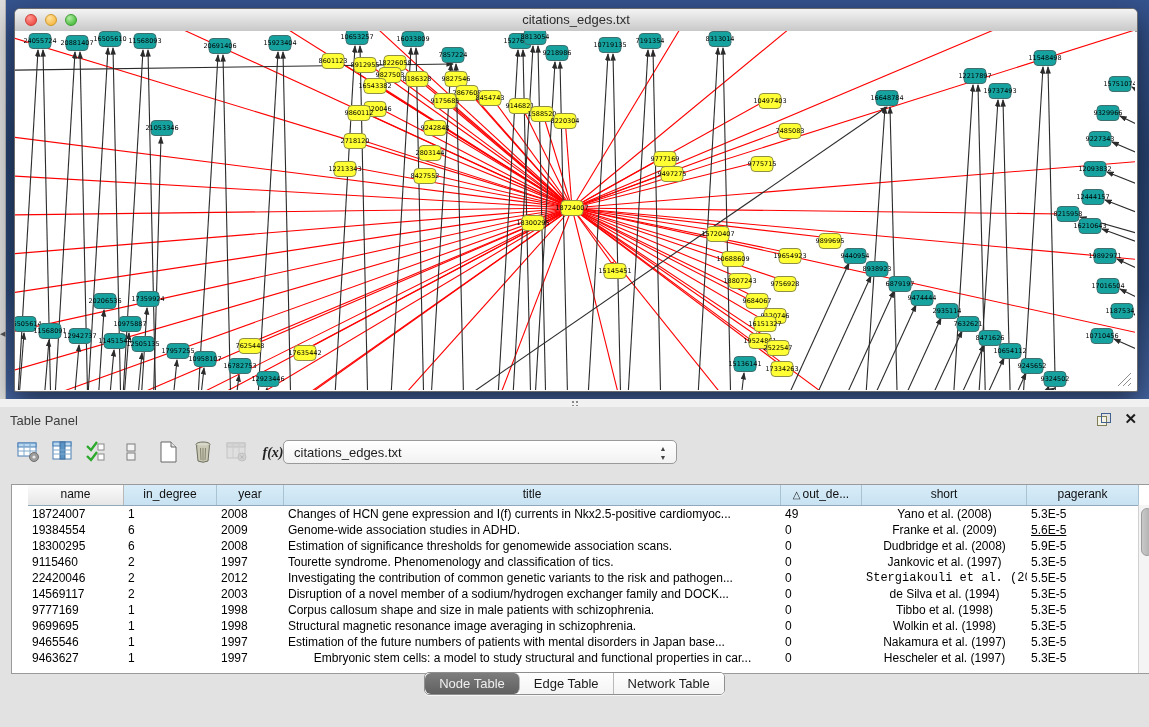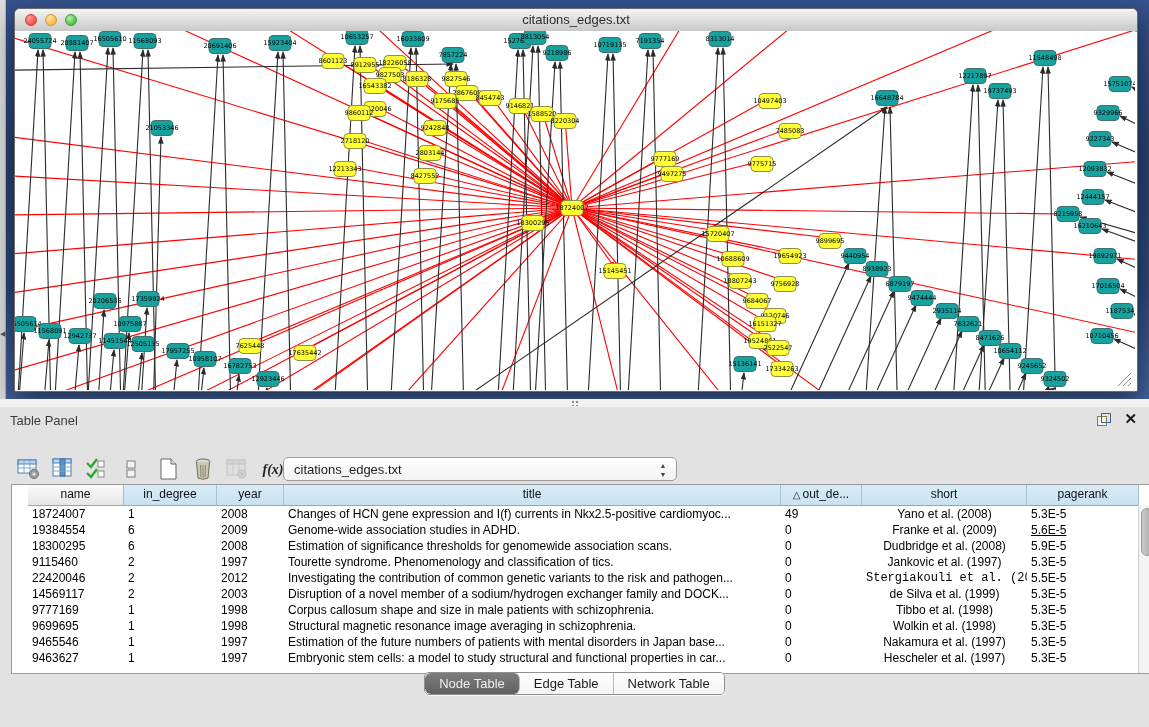--- a/index.html
+++ b/index.html
@@ -27,21 +27,21 @@
     background:radial-gradient(circle,#8a8a8a 1px,transparent 1.4px);background-size:4px 4px;}
   
   #table-panel{position:absolute;left:0;top:407px;width:1149px;height:320px;background:#e2e2e2;}
   #panel-header{position:relative;height:27px;}
   #panel-header .ptitle{position:absolute;left:10px;top:6px;font-size:13px;color:#3c3c3c;}
   #float-btn{position:absolute;right:38px;top:6px;width:14px;height:13px;cursor:pointer;}
   #float-btn .sq1{position:absolute;left:0;bottom:0;width:8px;height:8px;border:1px solid #7d7d56;background:#f4f2e4;}
   #float-btn .sq2{position:absolute;right:0;top:0;width:8px;height:8px;border:1px solid #41618e;background:transparent;}
   #close-btn{position:absolute;right:12px;top:3px;font-size:15px;font-weight:bold;color:#1b1b1b;cursor:pointer;}
   
-  #toolbar{position:absolute;left:0;top:45px;width:1149px;height:38px;}
+  #toolbar{position:absolute;left:0;top:28px;width:1149px;height:38px;}
   .tb-icon{position:absolute;top:3px;width:26px;height:30px;cursor:pointer;}
   .tb-icon svg{display:block;margin:2px auto;}
   #fx-icon{font-family:"Liberation Serif",serif;font-style:italic;font-weight:bold;font-size:14px;color:#222;line-height:30px;text-align:center;}
   #table-select{position:absolute;left:283px;top:5px;width:394px;height:24px;border:1px solid #9a9a9a;border-radius:5px;
     background:linear-gradient(180deg,#ffffff,#f2f2f2);font-size:13px;color:#1e1e1e;line-height:24px;padding-left:10px;box-sizing:border-box;cursor:pointer;}
   #table-select .stepper{position:absolute;right:8px;top:3px;width:10px;text-align:center;color:#444;font-size:7px;line-height:9px;}
   
   #table-box{position:absolute;left:11px;top:77px;width:1126px;height:188px;border:1px solid #9a9a9a;background:#fff;overflow:hidden;padding-left:16px;}
   #thead{display:flex;height:20px;border-bottom:1px solid #8fa9ba;}
   .hcell{box-sizing:border-box;height:20px;line-height:19px;text-align:center;font-size:12px;color:#111;
@@ -778,21 +778,21 @@
             <div class="tcell" style="width: 81px;">0</div>
             <div class="tcell center" style="width: 165px; font-family: Liberation Mono, monospace;">Stergiakouli et al. (2012)</div>
             <div class="tcell" style="width: 112px;">5.5E-5</div>
           </div>
           <div class="trow">
             <div class="tcell" style="width: 96px;">14569117</div>
             <div class="tcell" style="width: 93px;">2</div>
             <div class="tcell" style="width: 67px;">2003</div>
             <div class="tcell" style="width: 497px;">Disruption of a novel member of a sodium/hydrogen exchanger family and DOCK...</div>
             <div class="tcell" style="width: 81px;">0</div>
-            <div class="tcell center" style="width: 165px;">de Silva et al. (1999)</div>
+            <div class="tcell center" style="width: 165px;">de Silva et al. (1994)</div>
             <div class="tcell" style="width: 112px;">5.3E-5</div>
           </div>
           <div class="trow">
             <div class="tcell" style="width: 96px;">9777169</div>
             <div class="tcell" style="width: 93px;">1</div>
             <div class="tcell" style="width: 67px;">1998</div>
             <div class="tcell" style="width: 497px;">Corpus callosum shape and size in male patients with schizophrenia.</div>
             <div class="tcell" style="width: 81px;">0</div>
             <div class="tcell center" style="width: 165px;">Tibbo et al. (1998)</div>
             <div class="tcell" style="width: 112px;">5.3E-5</div>
@@ -812,21 +812,21 @@
             <div class="tcell" style="width: 67px;">1997</div>
             <div class="tcell" style="width: 497px;">Estimation of the future numbers of patients with mental disorders in Japan base...</div>
             <div class="tcell" style="width: 81px;">0</div>
             <div class="tcell center" style="width: 165px;">Nakamura et al. (1997)</div>
             <div class="tcell" style="width: 112px;">5.3E-5</div>
           </div>
           <div class="trow">
             <div class="tcell" style="width: 96px;">9463627</div>
             <div class="tcell" style="width: 93px;">1</div>
             <div class="tcell" style="width: 67px;">1997</div>
-            <div class="tcell" style="width: 497px;">Embryonic stem cells: a model to study structural and functional properties in car...</div>
+            <div class="tcell" style="width: 497px; text-align: center;">Embryonic stem cells: a model to study structural and functional properties in car...</div>
             <div class="tcell" style="width: 81px;">0</div>
             <div class="tcell center" style="width: 165px;">Hescheler et al. (1997)</div>
             <div class="tcell" style="width: 112px;">5.3E-5</div>
           </div>
         </div>
       <div id="vscroll">
           <div class="thumb"></div>
         </div>
     </div>
 

